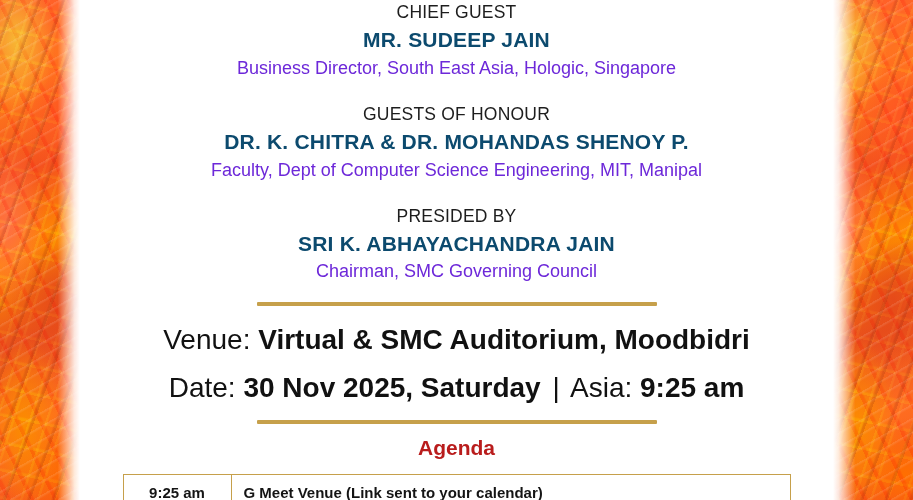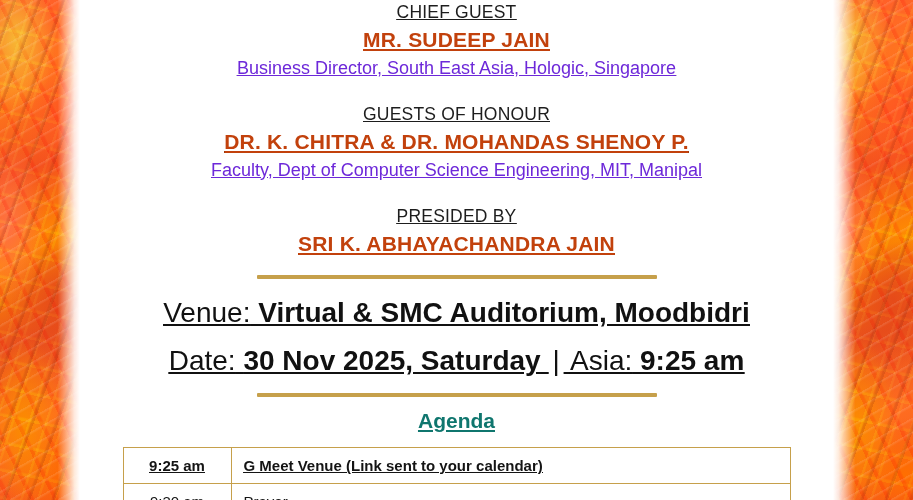--- a/index.html
+++ b/index.html
@@ -1,15 +1,15 @@
 <!DOCTYPE html>
 <html><head>
 <meta charset="utf-8">
 <style>
-  * { box-sizing: border-box; margin: 0; padding: 0; text-decoration: underline; }
+  * { box-sizing: border-box; margin: 0; padding: 0; }
   html, body {
     width: 913px;
     height: 500px;
     overflow: hidden;
     background: #ffffff;
     font-family: "Liberation Sans", sans-serif;
   }
   #page {
     position: relative;
     width: 913px;
@@ -82,21 +82,21 @@
     font-size: 17.5px;
     letter-spacing: 0.2px;
     line-height: 1.45;
     color: #1d1d1d;
   }
   .name {
     font-size: 21px;
     font-weight: bold;
     line-height: 1.4;
     letter-spacing: 0.2px;
-    color: #c2410c;
+    color: #0c4a6e;
   }
   .desc {
     font-size: 18px;
     line-height: 1.45;
     color: #6d28d9;
   }
 
   .block { margin-bottom: 0; }
   .gap-lg { height: 21px; }
 
@@ -115,21 +115,21 @@
     font-size: 28px;
     line-height: 1.5;
     color: #111111;
   }
   .venue-line b { font-weight: bold; }
   .sep { color: #111111; padding: 0 4px; }
 
   .agenda-title {
     font-size: 21px;
     font-weight: bold;
-    color: #0f766e;
+    color: #b91c1c;
   }
 
   .agenda-table {
     width: 668px;
     margin: 0 auto;
     border-collapse: collapse;
     table-layout: fixed;
   }
   .agenda-table td {
     border: 1px solid #c6a04b;
@@ -181,20 +181,21 @@
       <div class="role">GUESTS OF HONOUR</div>
       <div class="name">DR. K. CHITRA &amp; DR. MOHANDAS SHENOY P.</div>
       <div class="desc">Faculty, Dept of Computer Science Engineering, MIT, Manipal</div>
     </div>
 
     <div class="gap-lg"></div>
 
     <div class="block">
       <div class="role">PRESIDED BY</div>
       <div class="name">SRI K. ABHAYACHANDRA JAIN</div>
+      <div class="desc">Chairman, SMC Governing Council</div>
     </div>
 
     <div style="height:17px"></div>
 
     <div class="divider-wrap">
       <div class="divider"></div>
     </div>
 
     <div style="height:13px"></div>
 

